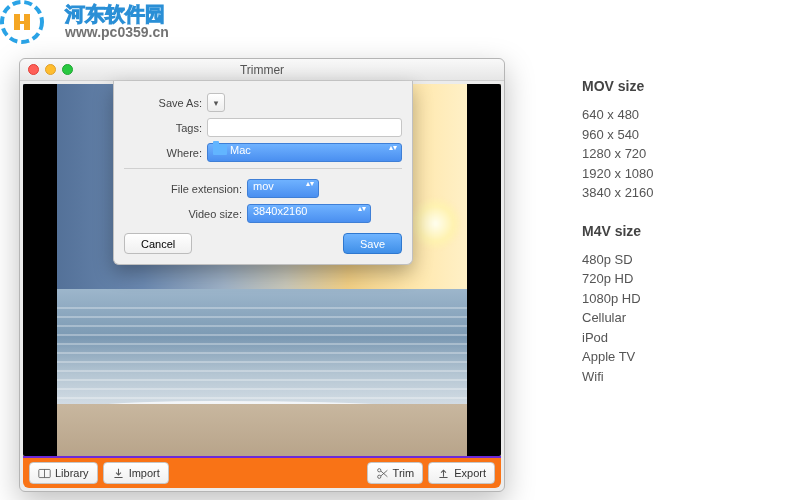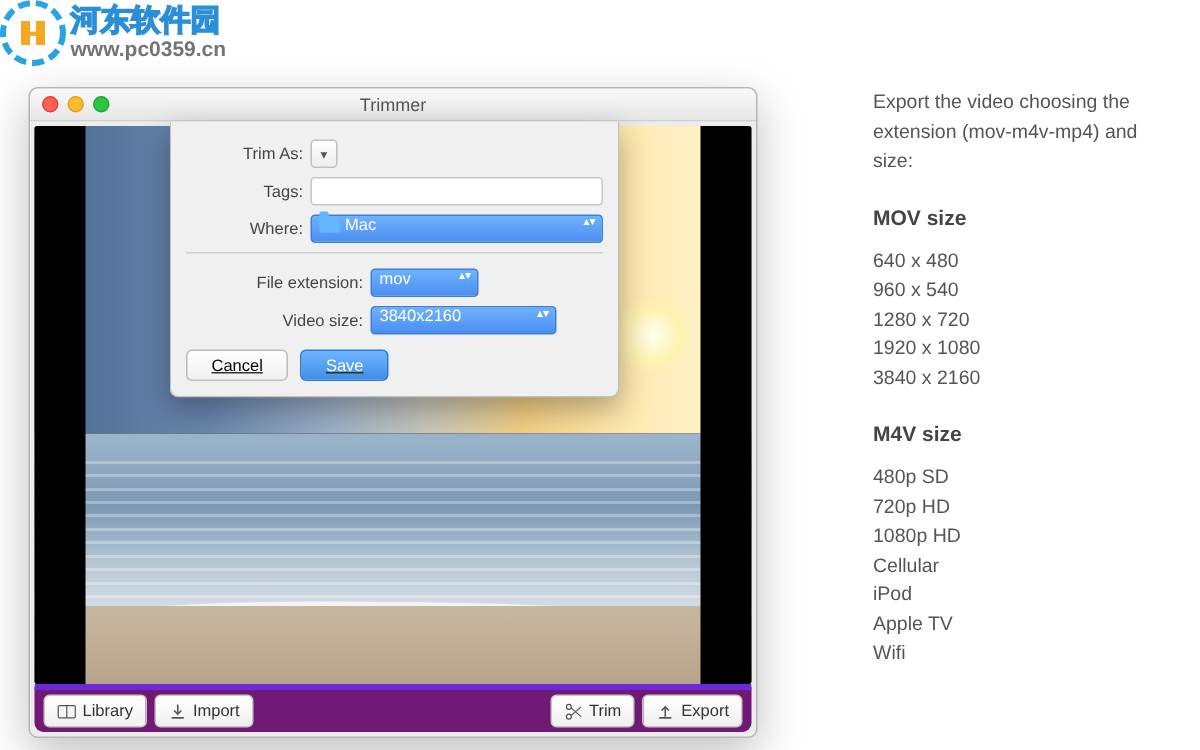--- a/index.html
+++ b/index.html
@@ -1,19 +1,19 @@
 <!DOCTYPE html>
 <html><head>
 <meta charset="utf-8">
 <style>
 * { margin: 0; padding: 0; box-sizing: border-box; font-family: "Lucida Grande", "Helvetica Neue", Arial, sans-serif; }
 body { width: 800px; height: 500px; background: #fff; position: relative; overflow: hidden; }
 
 
-.watermark { position: absolute; top: 0; left: 0; display: flex; align-items: center; gap: 3px; }
+.watermark { position: absolute; top: 0; left: 0; display: flex; align-items: center; gap: 21px; }
 .watermark-logo { width: 44px; height: 44px; }
 .watermark-text { display: flex; flex-direction: column; line-height: 1.1; }
 .watermark-cn { font-size: 20px; color: #b9e4ff; font-weight: bold; -webkit-text-stroke: 1px #2a8fd6; }
 .watermark-url { font-size: 14px; color: #737373; font-weight: bold; }
 
 
 .window { position: absolute; left: 19px; top: 58px; width: 486px; height: 434px; background: #ececec; border: 1px solid #b5b5b5; border-radius: 6px; box-shadow: 0 10px 30px rgba(0,0,0,.25); display: flex; flex-direction: column; }
 .titlebar { height: 22px; border-bottom: 1px solid #cfcfcf; display: flex; align-items: center; position: relative; border-radius: 6px 6px 0 0; background: linear-gradient(#f9f9f9,#e6e6e6); }
 .traffic { display: flex; gap: 6px; position: absolute; left: 8px; }
 .tl { width: 11px; height: 11px; border-radius: 50%; }
@@ -42,26 +42,26 @@
 .tinput { flex:1; height:19px; border:1px solid #a8c5ec; border-radius:3px; padding:0 4px; background:#fff; font-size:11px; box-shadow: 0 0 0 2px rgba(90,160,255,.35); }
 .tinput.plain { box-shadow:none; border-color:#c6c6c6; }
 .arrow-btn { width:18px; height:19px; border:1px solid #c0c0c0; border-radius:3px; background:linear-gradient(#fff,#ededed); display:flex; align-items:center; justify-content:center; font-size:9px; color:#555; }
 .select { flex:1; height:19px; border-radius:3px; background:linear-gradient(#6fb2ff,#4a8ff0); border:1px solid #3f7fd6; color:#fff; display:flex; align-items:flex-start; padding:0 18px 0 5px; position:relative; font-size:11px; }
 .select.small{ flex:none; width:72px; }
 .select .caret { position:absolute; right:4px; font-size:8px; line-height:7px; display:flex; flex-direction:column; }
 .folder-ico { width:14px; height:11px; background:#62b5ff; border-radius:1px; margin-right:3px; position:relative; }
 .folder-ico:before { content:""; position:absolute; top:-3px; left:0; width:6px; height:3px; background:#62b5ff; border-radius:1px 1px 0 0; }
 .divider { height:1px; background:#d0d0d0; margin:6px 0 10px; }
 .frow.indent .flabel{ width:118px; }
-.dlg-buttons { display:flex; justify-content:flex-start; gap:8px; margin-top:10px;text-decoration:underline; }
+.dlg-buttons { display:flex; justify-content:space-between; gap:8px; margin-top:10px; }
 .btn { height:21px; padding:0 16px; border-radius:4px; font-size:11px; border:1px solid #bcbcbc; background:linear-gradient(#fff,#f0f0f0); }
 .btn.primary { background:linear-gradient(#6fb4ff,#3f8fe8); border-color:#2f78cf; color:#fff; font-weight:500; }
 
 
-.toolbar { height:32px; border-top:4px solid #6d28d9; background:#701a75; display:flex; align-items:center; padding:0 6px; gap:5px; border-radius:0 0 6px 6px; }
+.toolbar { height:32px; border-top:2px solid #6d28d9; background:#f97316; display:flex; align-items:center; padding:0 6px; gap:5px; border-radius:0 0 6px 6px; }
 .tbtn { height:22px; border:1px solid #c5c5c5; border-radius:4px; background:linear-gradient(#fff,#f0f0f0); display:flex; align-items:center; gap:4px; padding:0 8px; font-size:11px; color:#333; }
 .tbtn svg { width:13px; height:13px; }
 .spacer { flex:1; }
 
 
 .doc { position:absolute; left:582px; top:58px; right:20px; font-size:13px; color:#555; line-height:1.5; }
 .doc h3 { font-size:14px; font-weight:600; color:#444; margin:18px 0 8px; }
 .doc .intro { margin-bottom:8px; }
 .doc ul { list-style:none; }
 </style>
@@ -128,21 +128,21 @@
         <svg viewBox="0 0 16 16">
             <path d="M8 12V4M5 7l3-3 3 3M3 13h10" fill="none" stroke="#555" stroke-width="1.3"></path>
           </svg>
         <span>Export</span>
       </button>
     </div>
   </div>
 
   <div class="sheet">
     <div class="frow">
-      <span class="flabel">Trim As:</span>
+      <span class="flabel">Save As:</span>
       <div class="arrow-btn">
           <span>▾</span>
         </div>
     </div>
     <div class="frow">
       <span class="flabel">Tags:</span>
       <input class="tinput plain" value="" style="">
     </div>
     <div class="frow">
       <span class="flabel">Where:</span>
@@ -168,21 +168,20 @@
       </div>
     </div>
     <div class="dlg-buttons">
       <button class="btn">Cancel</button>
       <button class="btn primary">Save</button>
     </div>
   </div>
 </div>
 
 <div class="doc">
-  <p class="intro">Export the video choosing the extension (mov-m4v-mp4) and size:</p>
   <h3>MOV size</h3>
   <ul>
     <li>640 x 480</li>
     <li>960 x 540</li>
     <li>1280 x 720</li>
     <li>1920 x 1080</li>
     <li>3840 x 2160</li>
   </ul>
   <h3>M4V size</h3>
   <ul>

